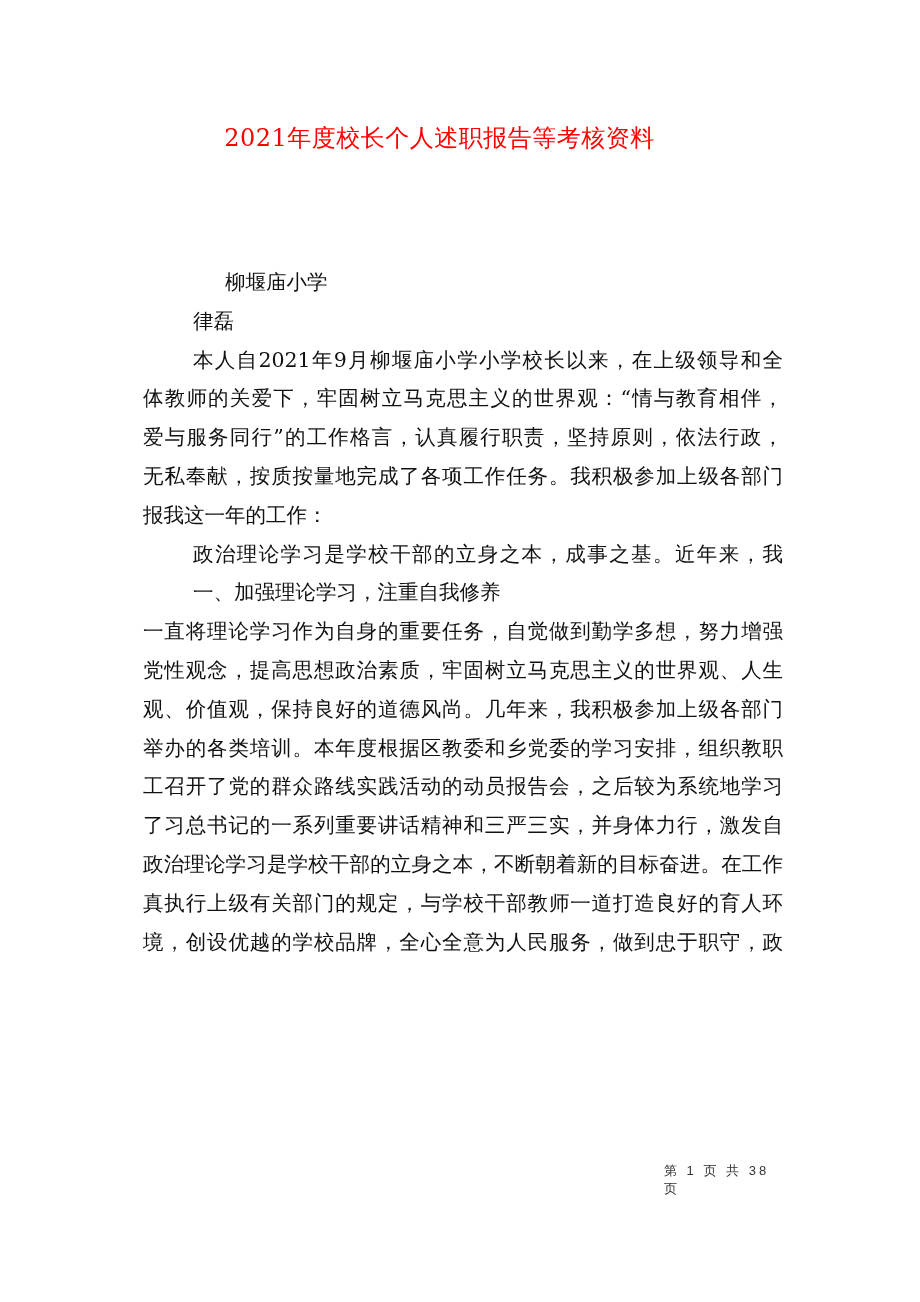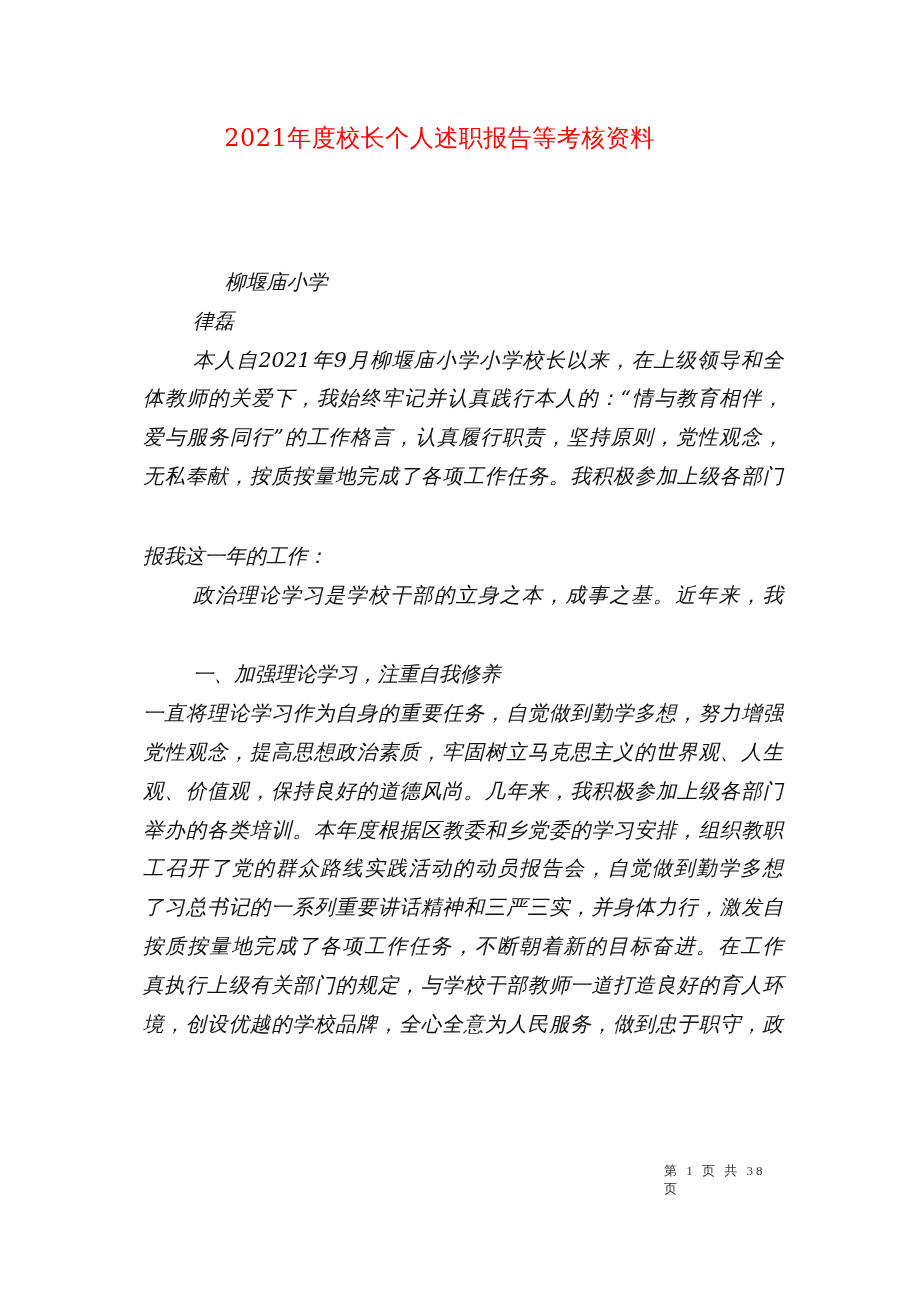--- a/index.html
+++ b/index.html
@@ -35,69 +35,67 @@
       color: #ff0000;
       letter-spacing: 0.5px;
     }
     .body-text {
       position: absolute;
       left: 143px;
       top: 263px;
       width: 640px;
       font-size: 20.5px;
       line-height: 38.8px;
-      font-style: italic;
     }
     .line {
       display: block;
       white-space: nowrap;
       height: 38.8px;
       text-align: justify;
       text-align-last: justify;
     }
     .line.last {
       text-align-last: left;
-      margin-top: 41px;
     }
     .line.indent2 { padding-left: 50px; }
     .line.indent-school { padding-left: 82px; text-align-last: left; }
     .line.indent-name { padding-left: 50px; text-align-last: left; }
     .footer {
       position: absolute;
       left: 664px;
       top: 1162px;
-      font-family: Liberation Serif, serif;
+      font-family: Liberation Sans, sans-serif;
       font-size: 13px;
       color: #333333;
       letter-spacing: 3px;
     }
   </style>
 </head>
 <body>
 
 <div class="page">
 
   <div class="doc-title">2021年度校长个人述职报告等考核资料</div>
 
   <div class="body-text">
     <span class="line indent-school">柳堰庙小学</span>
     <span class="line indent-name">律磊</span>
     <span class="line indent2">本人自2021年9月柳堰庙小学小学校长以来，在上级领导和全</span>
-    <span class="line">体教师的关爱下，我始终牢记并认真践行本人的：“情与教育相伴，</span>
-    <span class="line">爱与服务同行”的工作格言，认真履行职责，坚持原则，党性观念，</span>
+    <span class="line">体教师的关爱下，牢固树立马克思主义的世界观：“情与教育相伴，</span>
+    <span class="line">爱与服务同行”的工作格言，认真履行职责，坚持原则，依法行政，</span>
     <span class="line">无私奉献，按质按量地完成了各项工作任务。我积极参加上级各部门</span>
     <span class="line last">报我这一年的工作：</span>
     <span class="line indent2">政治理论学习是学校干部的立身之本，成事之基。近年来，我</span>
     <span class="line indent2 last">一、加强理论学习，注重自我修养</span>
     <span class="line">一直将理论学习作为自身的重要任务，自觉做到勤学多想，努力增强</span>
     <span class="line">党性观念，提高思想政治素质，牢固树立马克思主义的世界观、人生</span>
     <span class="line">观、价值观，保持良好的道德风尚。几年来，我积极参加上级各部门</span>
     <span class="line">举办的各类培训。本年度根据区教委和乡党委的学习安排，组织教职</span>
-    <span class="line">工召开了党的群众路线实践活动的动员报告会，自觉做到勤学多想</span>
+    <span class="line">工召开了党的群众路线实践活动的动员报告会，之后较为系统地学习</span>
     <span class="line">了习总书记的一系列重要讲话精神和三严三实，并身体力行，激发自</span>
-    <span class="line">按质按量地完成了各项工作任务，不断朝着新的目标奋进。在工作</span>
+    <span class="line">政治理论学习是学校干部的立身之本，不断朝着新的目标奋进。在工作</span>
     <span class="line">真执行上级有关部门的规定，与学校干部教师一道打造良好的育人环</span>
     <span class="line">境，创设优越的学校品牌，全心全意为人民服务，做到忠于职守，政</span>
   </div>
 
   <div class="footer">第 1 页 共 38 页</div>
 
 </div>
 
 </body></html>

